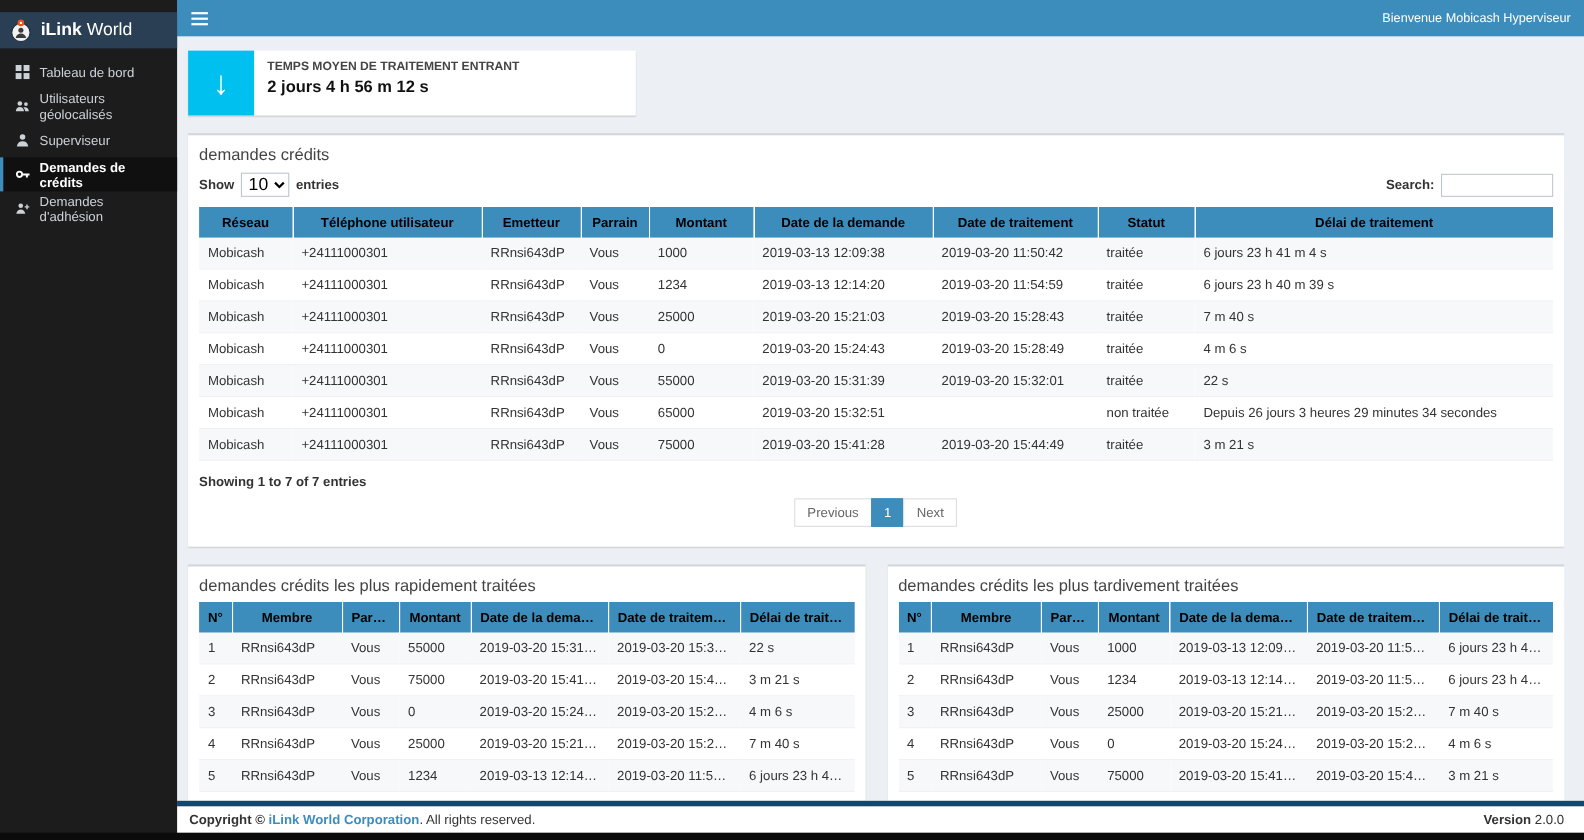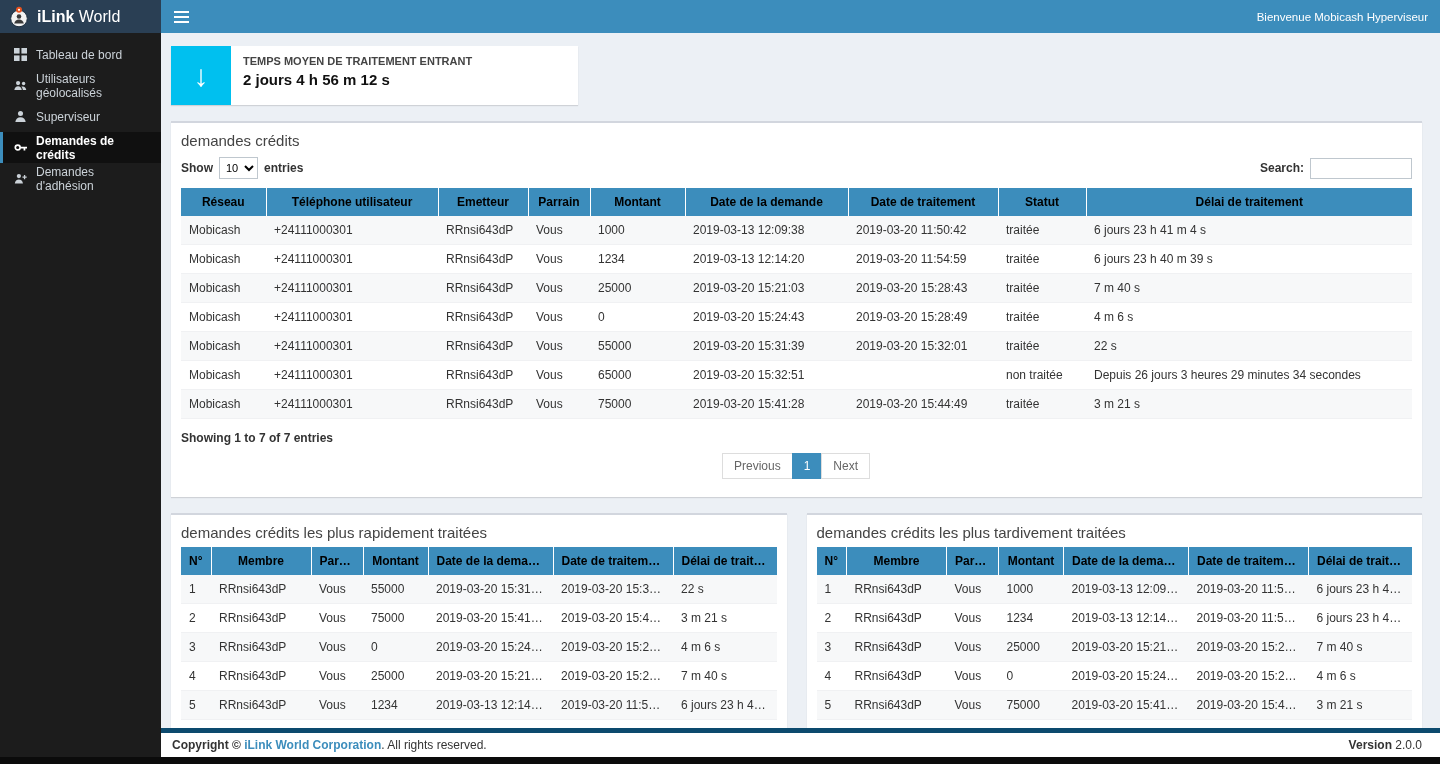--- a/index.html
+++ b/index.html
@@ -6,21 +6,21 @@
   html,body { margin:0; padding:0; }
   body {
     width:1440px; height:764px; position:relative; overflow:hidden;
     background:#ecf0f5; font-family:"Liberation Sans", sans-serif; color:#333;
   }
 
   
   .sidebar { position:absolute; left:0; top:0; bottom:0; width:161px; background:#1c1c1c; z-index:3; }
   .logo {
     height:33px; background:#2a3f54; color:#fff; display:flex; align-items:center;
-    padding:0 8px; gap:7px; font-size:16px; white-space:nowrap;
+    padding:0 8px; gap:7px; font-size:16px; white-space:nowrap;margin-top:11px;
   }
   .logo b { font-weight:bold; }
   .nav { padding-top:6px; }
   .nav-item {
     height:31px; display:flex; align-items:center; gap:9px; padding:0 8px 0 13px;
     color:#cbd2d8; font-size:12px; cursor:pointer; text-decoration:none;
   }
   .nav-item.active { background:#101010; color:#fff; font-weight:bold; border-left:3px solid #3c8dbc; padding-left:10px; }
   .nav-icon { width:14px; height:14px; display:inline-flex; align-items:center; justify-content:center; flex:0 0 14px; }
   .nav-icon svg { width:13px; height:13px; fill:currentColor; }
@@ -45,21 +45,21 @@
   .info-box-content { padding:9px 10px 0 12px; }
   .info-box-title { font-size:11px; font-weight:bold; color:#444; }
   .info-box-value { font-size:15px; font-weight:bold; color:#111; margin-top:4px; }
 
   .panel { background:#fff; border-top:2px solid #d2d6de; box-shadow:0 1px 1px rgba(0,0,0,.12); }
   .panel-title { font-size:15px; color:#444; padding:9px 10px 6px; }
   .panel-body { padding:0 10px 14px; }
 
   .dt-controls { display:flex; justify-content:space-between; align-items:center; margin:2px 0 9px; font-size:12px; font-weight:bold; color:#333; }
   .dt-length-wrap { display:flex; align-items:center; gap:6px; }
-  .dt-length { font-size:11px; height:22px; border:1px solid #bfc7ce; background:#fff; padding:0 2px; }
+  .dt-length { font-size:16px; height:22px; border:1px solid #bfc7ce; background:#fff; padding:0 2px; }
   .dt-search-wrap { display:flex; align-items:center; gap:6px; }
   .dt-search { width:102px; height:21px; border:1px solid #bfc7ce; padding:0 5px; font-size:12px; }
 
   table.dt { width:100%; border-collapse:collapse; font-size:12px; table-layout:fixed; }
   table.dt th {
     background:#3c8dbc; color:#000000; font-weight:bold; text-align:center;
     padding:7px 8px; border-right:1px solid rgba(255,255,255,.45); cursor:pointer;
     overflow:hidden; white-space:nowrap; text-overflow:ellipsis;
   }
   table.dt th:last-child { border-right:none; }

